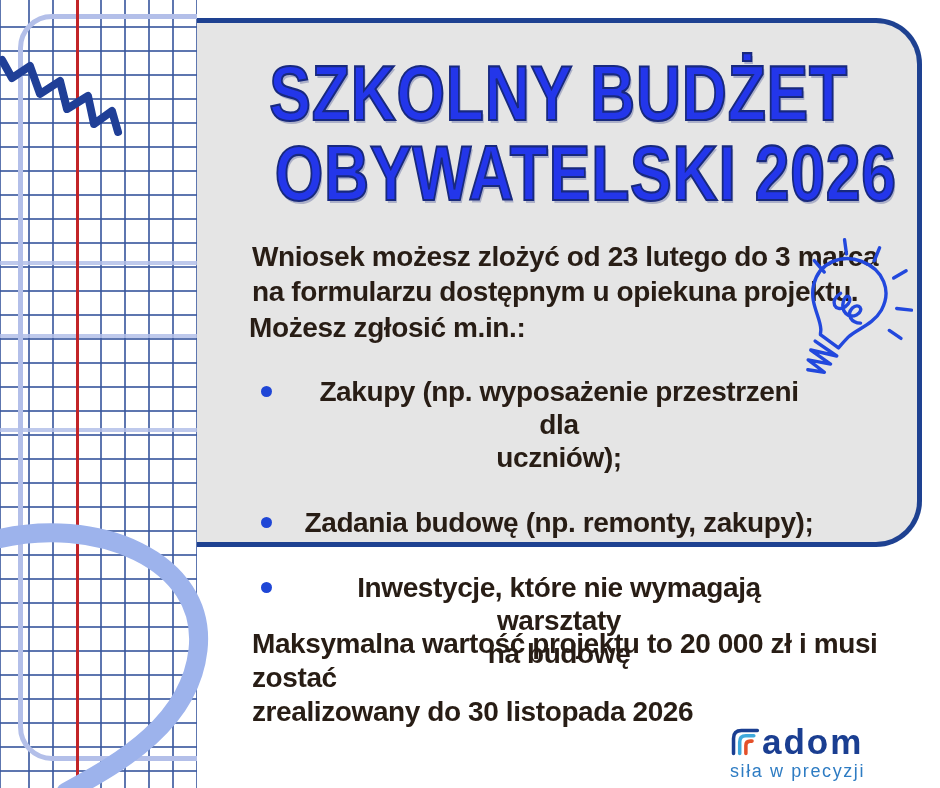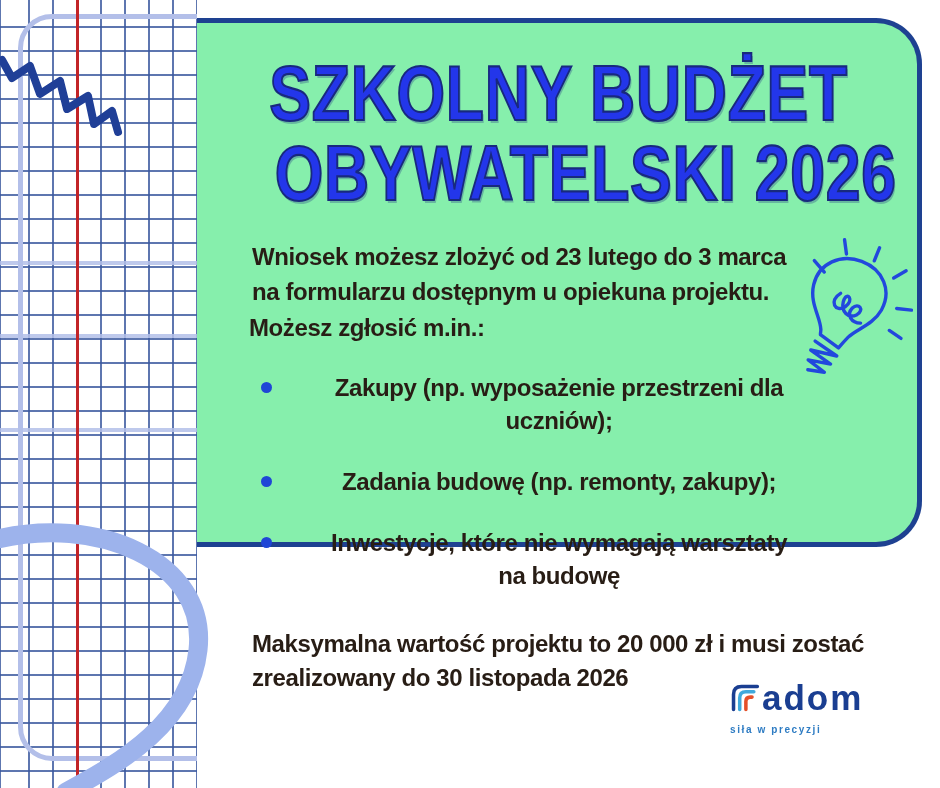--- a/index.html
+++ b/index.html
@@ -23,61 +23,61 @@
   }
   .hline{position:absolute;left:0;width:100%;height:4px;background:#b3bfe9;opacity:.85;}
   .hline.h1{top:261px}.hline.h2{top:334px}.hline.h3{top:428px}
   .red-line{position:absolute;left:76px;top:0;bottom:0;width:3px;background:#c22427;}
   .doodle{position:absolute;pointer-events:none;}
   .zigzag{left:0;top:48px;}
   .swoosh{left:0;top:500px;}
   
   .card{
     position:absolute;left:197px;top:18px;width:725px;height:529px;box-sizing:border-box;
-    background:#86efac;
+    background:#e5e5e5;
     border:5px solid #1e4191;border-left:none;
     border-radius:0 46px 46px 0;
   }
   .title-wrap{
     position:absolute;left:0;top:30px;width:100%;text-align:center;
     font-weight:bold;font-size:78px;line-height:80px;letter-spacing:1px;
     color:#2336ea;
     -webkit-text-stroke:2.2px #18297e;
     text-shadow:2px 3px 0 rgba(24,41,126,.28);
     white-space:nowrap;
   }
   .title-line{display:inline-block;transform:scaleX(.8);transform-origin:50% 50%;}
   .body-text{
-    color:#281d15;font-weight:bold;font-size:24px;letter-spacing:-.4px;
+    color:#281d15;font-weight:bold;font-size:28px;letter-spacing:-.4px;
     white-space:pre-line;
   }
   .intro{position:absolute;left:55px;top:216px;line-height:35px;}
   .list-heading{position:absolute;left:52px;top:288px;line-height:33px;}
   .bullet-list{
     position:absolute;left:58px;top:320px;margin:0;padding:0;list-style:none;width:560px;text-align:center;
   }
   .bullet-list li{
     position:relative;padding-left:48px;line-height:33px;
   }
   .dot{
     position:absolute;left:6px;top:11px;width:11px;height:11px;border-radius:50%;
     background:#1f46d6;
   }
   .footer-note{position:absolute;left:55px;top:604px;line-height:34px;}
   .bulb{position:absolute;right:4px;top:214px;}
   
   .logo{position:absolute;left:533px;top:660px;width:150px;}
-  .logo-top{display:flex;align-items:flex-end;}
+  .logo-top{display:flex;align-items:flex-end;margin-top:44px;}
   .logo-mark{display:block;margin-right:2px;}
   .logo-word{
     font-weight:bold;font-size:35px;line-height:30px;letter-spacing:2px;
     color:#1a3e91;
   }
   .logo-tagline{
-    margin-top:11px;font-size:10px;letter-spacing:1.6px;color:#2e7cc3;font-weight:bold;
+    margin-top:4px;font-size:18px;letter-spacing:1.6px;color:#2e7cc3;font-weight:normal;
   }
 </style>
 </head>
 <body>
 
 <div class="paper">
   <div class="sheet-outline"></div>
   <div class="hline h1"></div>
   <div class="hline h2"></div>
   <div class="hline h3"></div>

